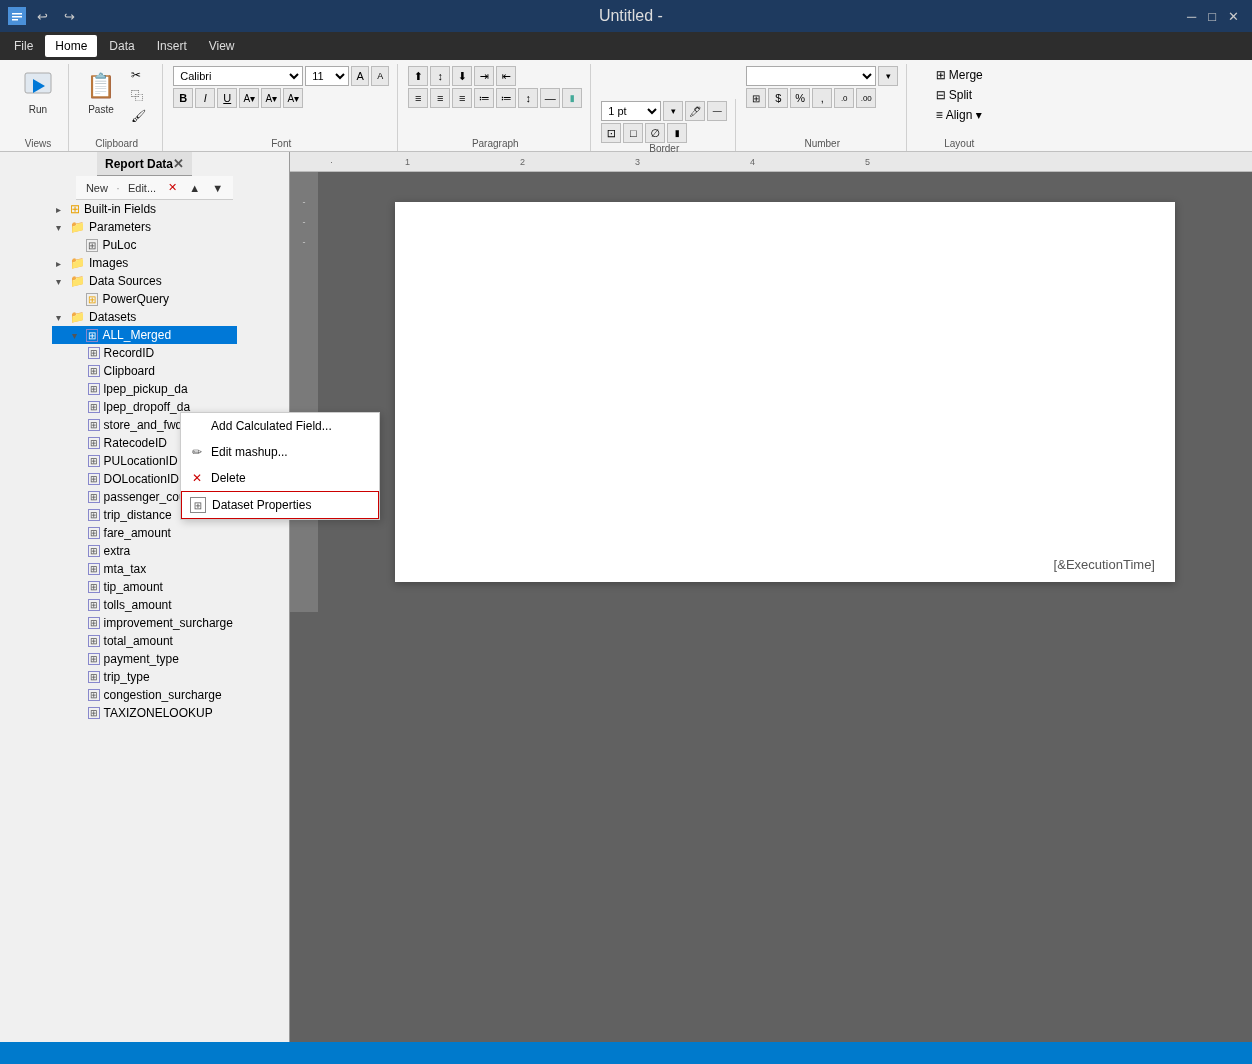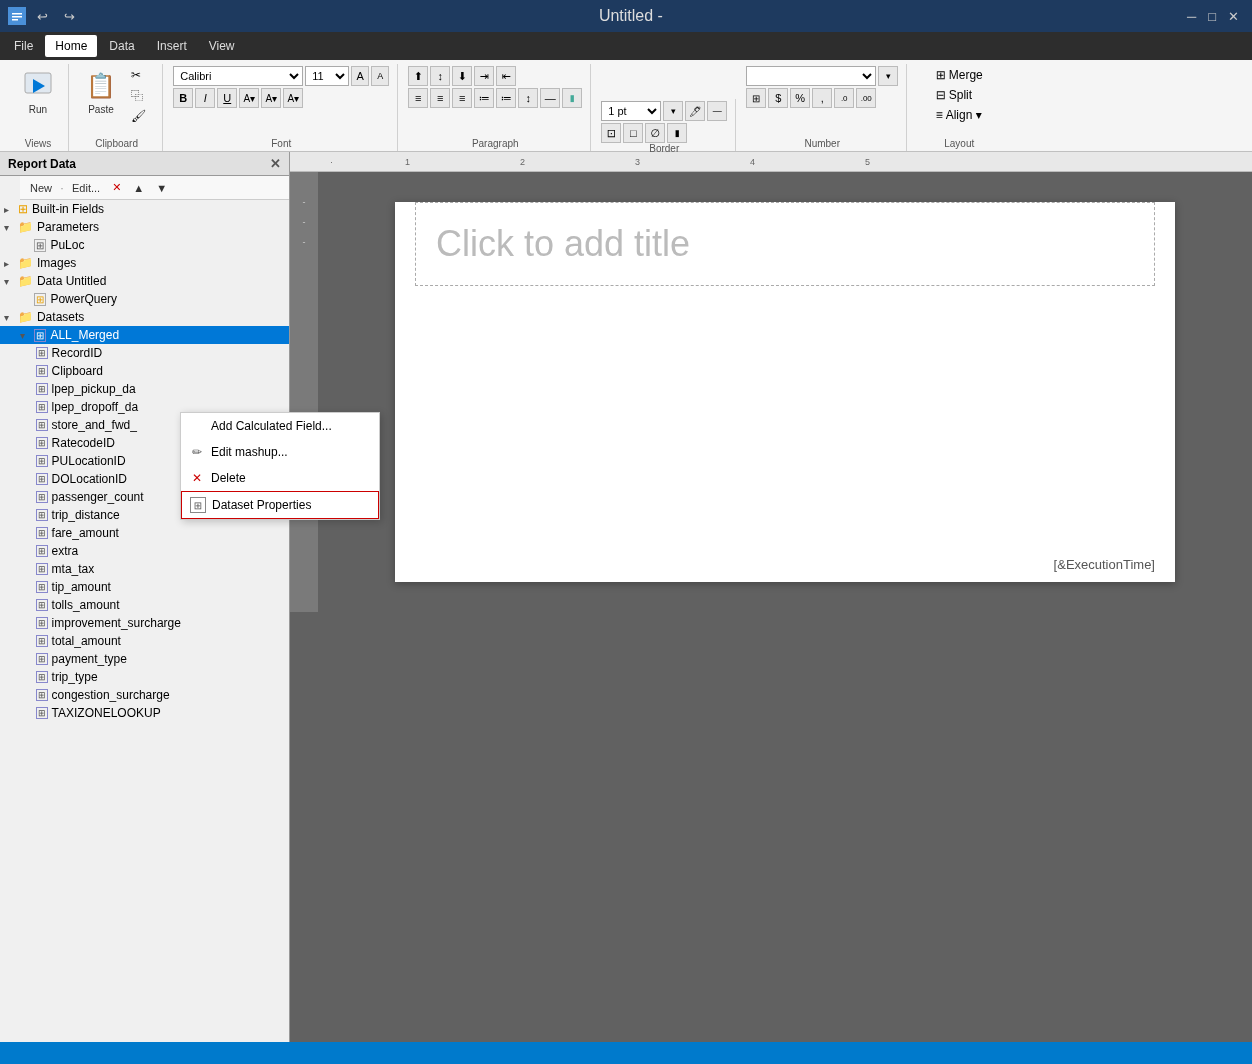--- a/index.html
+++ b/index.html
@@ -90,20 +90,21 @@
 
     
     .report-data-panel {
       width: 290px;
       background: #f0f0f0;
       border-right: 1px solid #999;
       display: flex;
       flex-direction: column;
       flex-shrink: 0;
       position: relative;
+      align-items: center;
     }
     .panel-header {
       background: #e0e0e0;
       border-bottom: 1px solid #999;
       padding: 4px 8px;
       display: flex;
       align-items: center;
       justify-content: space-between;
       font-size: 12px;
       font-weight: 600;
@@ -459,21 +460,21 @@
 
       <div class="tree-item tree-indent-0">
         <span class="tree-toggle">▸</span>
         <span class="tree-icon folder-icon">📁</span>
         <span>Images</span>
       </div>
 
       <div class="tree-item tree-indent-0">
         <span class="tree-toggle">▾</span>
         <span class="tree-icon folder-icon">📁</span>
-        <span>Data Untitled</span>
+        <span>Data Sources</span>
       </div>
       <div class="tree-item tree-indent-1">
         <span class="tree-toggle" style="visibility:hidden;">▸</span>
         <span class="tree-icon" style="color:#e8a000;font-size:10px;border:1px solid #aaa;padding:0 1px;">⊞</span>
         <span>PowerQuery</span>
       </div>
 
       <div class="tree-item tree-indent-0">
         <span class="tree-toggle">▾</span>
         <span class="tree-icon folder-icon">📁</span>
@@ -605,23 +606,20 @@
       </div>
       <div class="canvas-row">
         <div class="canvas-left-margin">
           <div class="margin-mark">-</div>
           <div class="margin-mark">-</div>
           <div class="margin-mark">-</div>
         </div>
 
         <div style="flex:1; padding: 10px 20px; overflow: auto;">
           <div class="report-canvas">
-            <div class="report-title-area">
-              <span class="report-title-placeholder">Click to add title</span>
-            </div>
             <div style="height: 200px;"></div>
             <div class="report-footer">[&amp;ExecutionTime]</div>
           </div>
         </div>
       </div>
     </div>
   </div>
 </div>
 
 <div class="status-bar">

